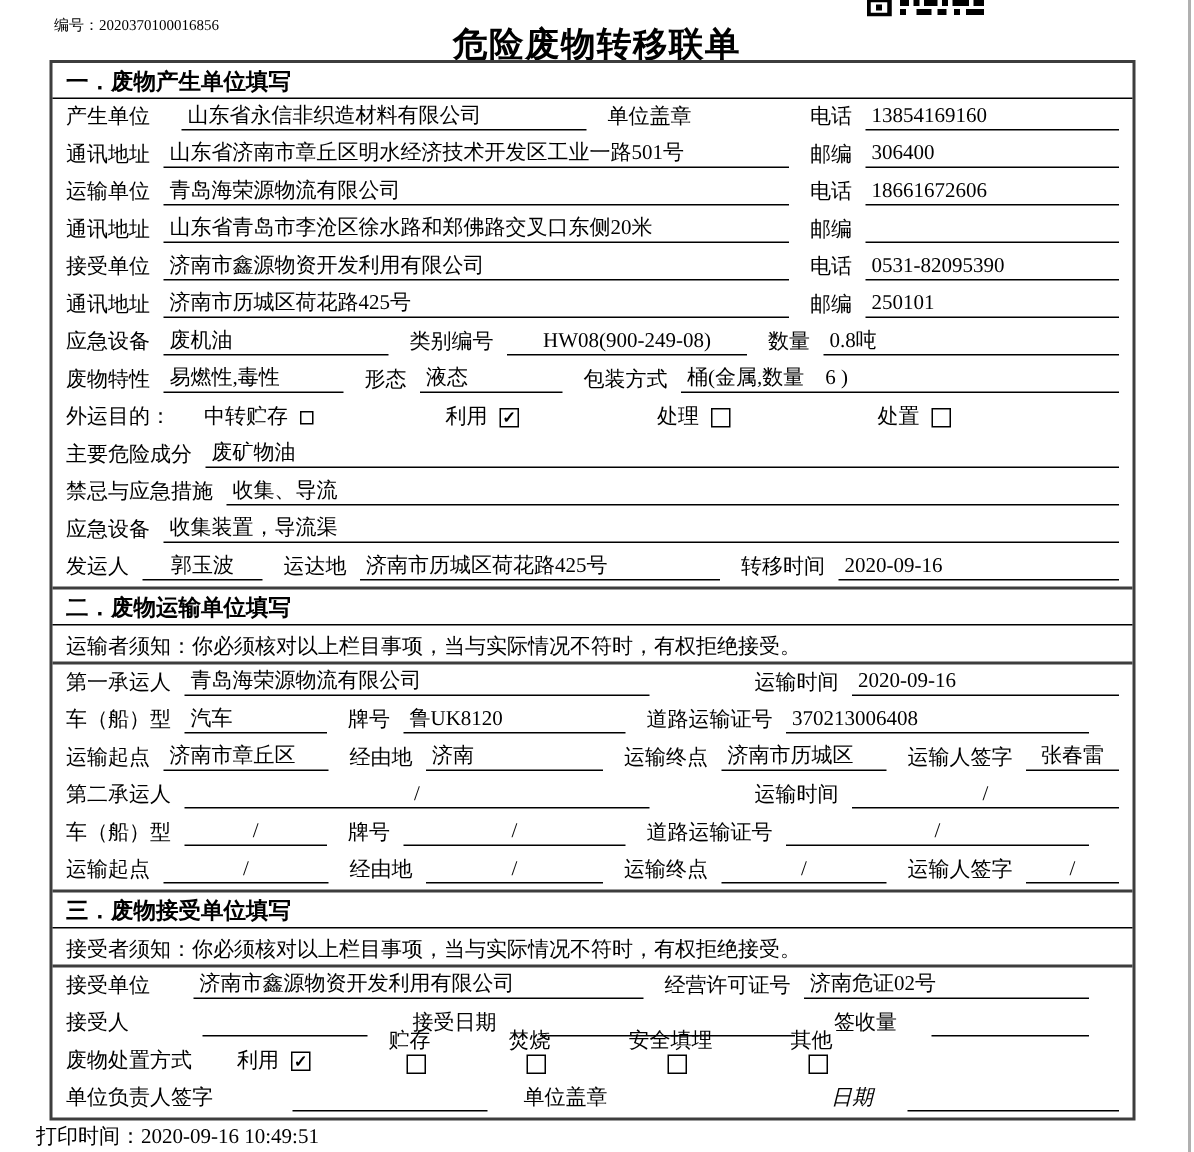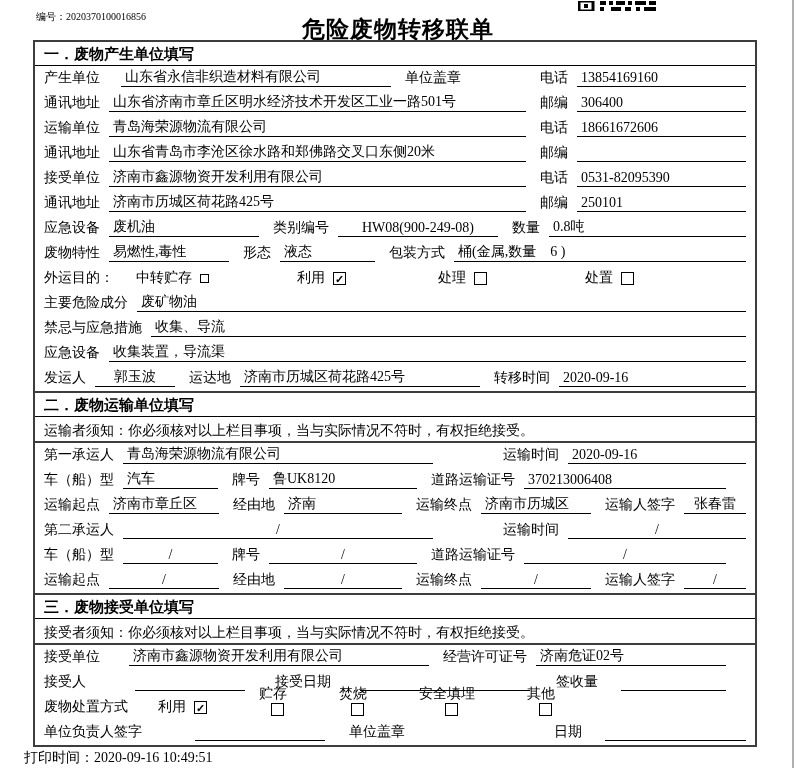--- a/index.html
+++ b/index.html
@@ -318,21 +318,21 @@
       <span class="opt don">
         <span>其他</span>
         <span class="cb"></span>
       </span>
     </div>
 
     <div class="row">
       <span class="lbl g">单位负责人签字</span>
       <span class="u w130" style="margin-left:44px;"></span>
       <span class="lbl g" style="margin-left:24px;">单位盖章</span>
-      <span class="lbl g" style="margin-left:140px;">日期</span>
+      <span class="lbl g" style="margin-left:140px;font-style:italic;">日期</span>
       <span class="u grow" style="margin-left:14px;"></span>
     </div>
   </div>
 
 </div>
 
 <div class="footer">
   <span>打印时间：</span><span>2020-09-16  10:49:51</span>
 </div>
 

